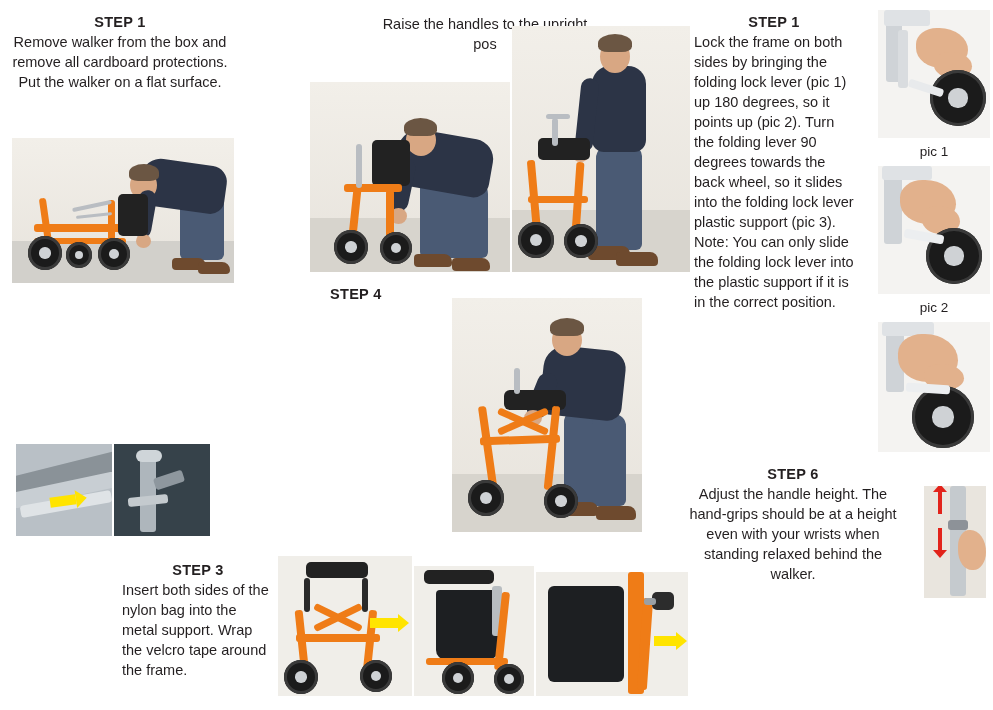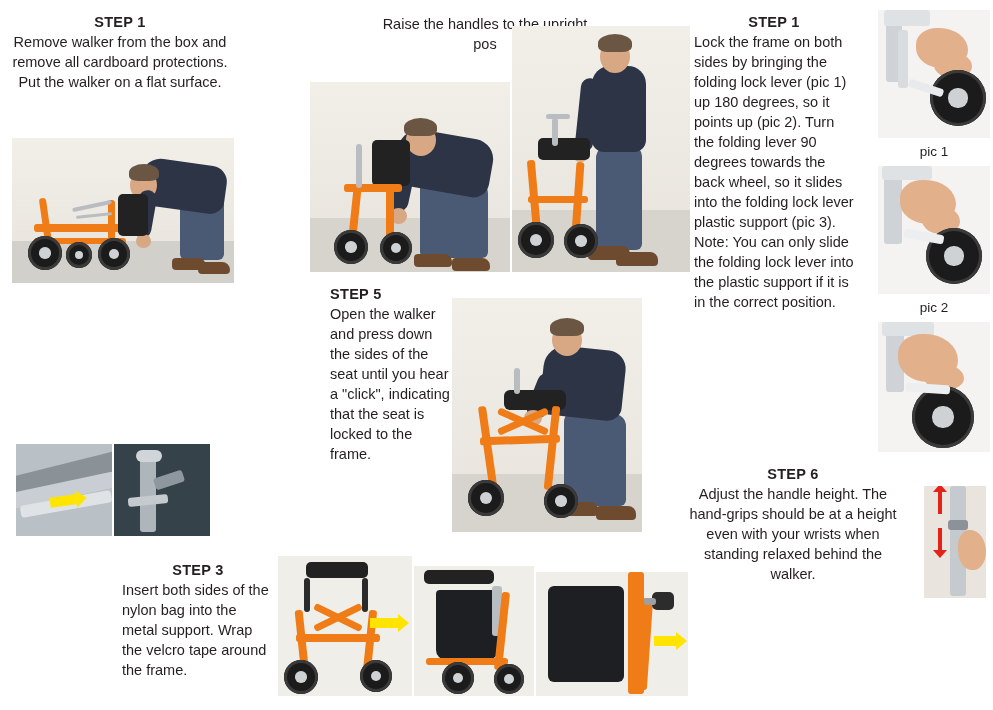--- a/index.html
+++ b/index.html
@@ -336,22 +336,21 @@
     <div class="ph-inner">
       <div class="wallpaper" style="background:#36424a;"></div>
       <div class="metal" style="left:26px; top:10px; width:16px; height:78px; background:#aeb6bc;"></div>
       <div class="metal" style="left:22px; top:6px; width:26px; height:12px; background:#cfd5d9; border-radius:6px;"></div>
       <div class="metal-d" style="left:40px; top:30px; width:30px; height:12px; background:#8e979e; transform:rotate(-18deg);"></div>
       <div class="metal" style="left:14px; top:52px; width:40px; height:9px; background:#c4cace; transform:rotate(-6deg);"></div>
     </div>
   </div>
 
   <div class="block" style="left:330px; top:286px; width:126px;">
-    <p class="step-title" style="text-align:left;">STEP 5</p>
-    <p class="step-body left">Open the walker and press down the sides of the seat until you hear a "click", indicating that the seat is locked to the frame.</p>
+    <p class="step-title" style="text-align:left;">STEP 4</p>
   </div>
 
   <div class="photo" style="left:452px; top:298px; width:190px; height:234px;">
     <div class="ph-inner">
       <div class="wallpaper"></div>
       <div class="floor" style="height:58px; background:#d7d4cd;"></div>
 
       <div class="jeans" style="left:112px; top:112px; width:46px; height:96px; border-radius:12px 12px 6px 6px;"></div>
       <div class="jeans" style="left:140px; top:116px; width:34px; height:92px; border-radius:10px 12px 6px 6px;"></div>
       <div class="torso" style="left:90px; top:50px; width:82px; height:70px; border-radius:22px 18px 14px 12px; transform:rotate(6deg);"></div>

